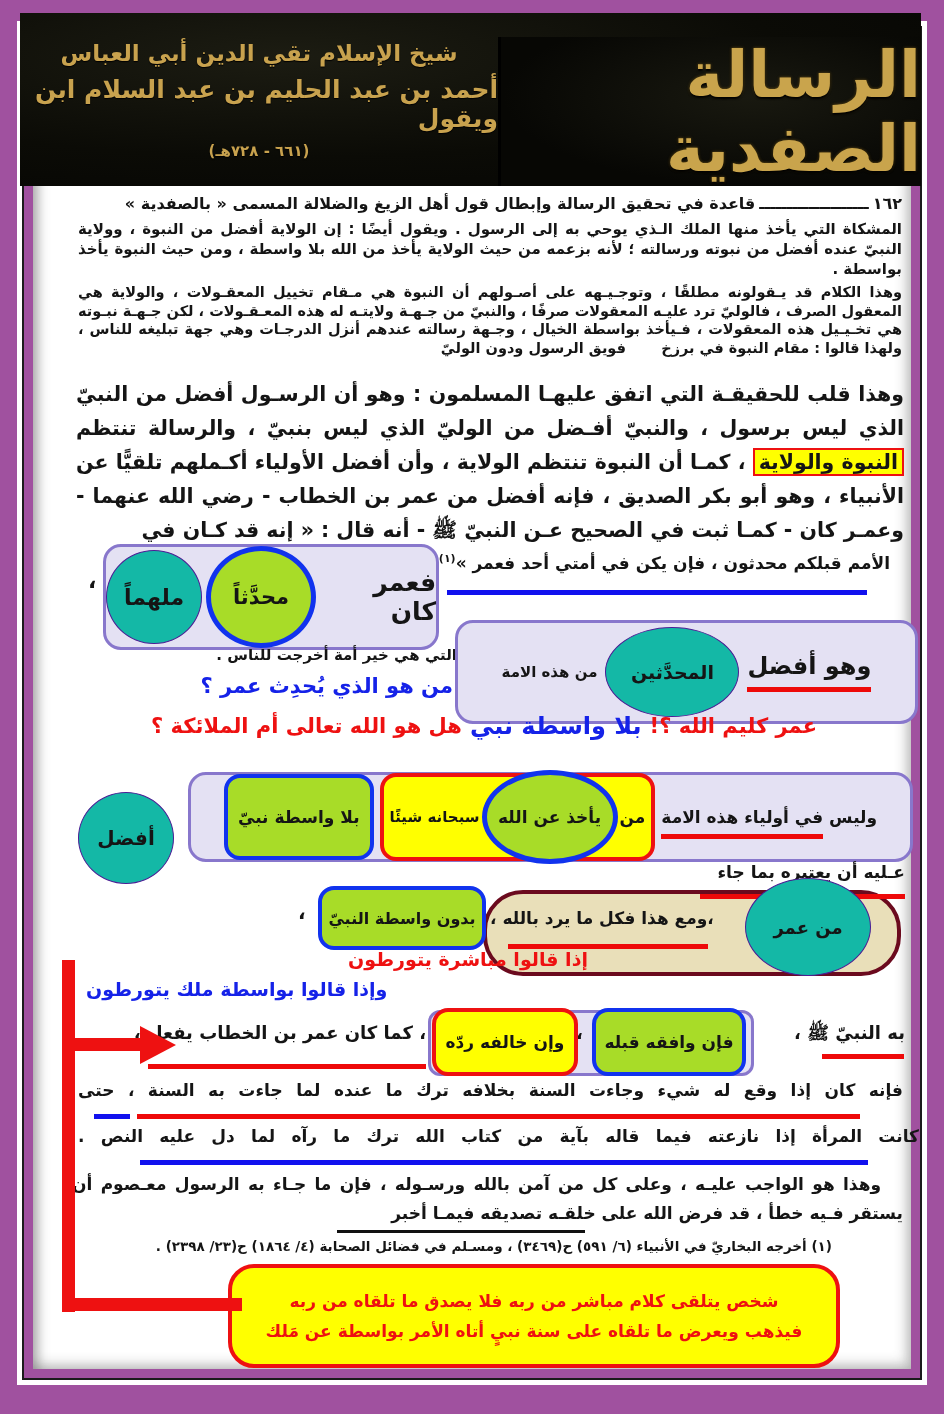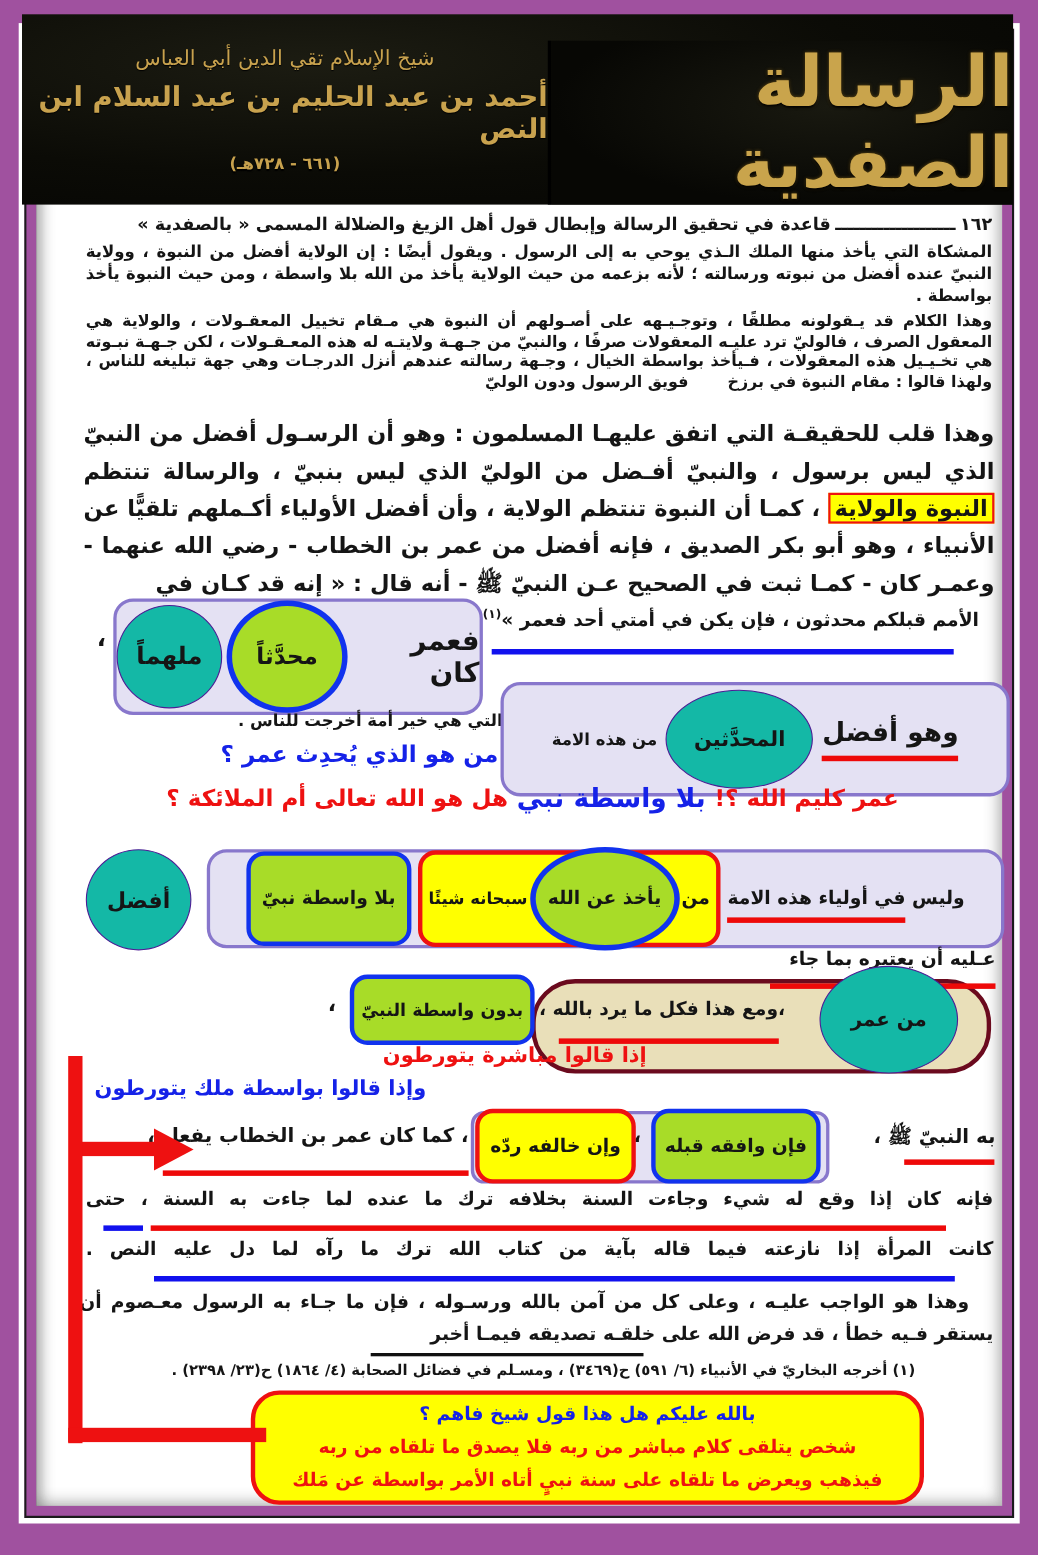--- a/index.html
+++ b/index.html
@@ -16,21 +16,21 @@
   
   .cover{position:absolute;left:20px;top:13px;width:901px;height:173px;z-index:3;
     background:radial-gradient(ellipse at 30% 25%, #1c1c12 0%, #0b0b06 55%, #050503 100%);
     display:flex;flex-direction:row;align-items:stretch;}
   .cover-title{flex:0 0 420px;display:flex;align-items:center;justify-content:center;
     border-left:3px solid #000;background:radial-gradient(ellipse at 60% 40%, #191910 0%, #070704 70%);margin-top:24px;}
   .cover-title .t{font-size:64px;font-weight:700;color:#c9a44c;
     text-shadow:0 2px 2px #000,0 0 3px #6e5316;letter-spacing:-2px;}
   .cover-author{flex:1;display:flex;flex-direction:column;align-items:center;justify-content:center;
     gap:9px;color:#c8a24e;text-shadow:0 1px 1px #000;}
-  .ca-small{font-size:19px;font-weight:400;}
+  .ca-small{font-size:23px;font-weight:700;}
   .ca-main{font-size:25px;font-weight:700;}
   .ca-years{font-size:15px;font-weight:700;}
   
   .txt{color:#151515;font-weight:700;z-index:2;}
   .just{text-align:justify;}
   .justlast{text-align:justify;text-align-last:justify;}
   .nowrap{white-space:nowrap;}
   .blue{color:#1522e8;}
   .red{color:#ee1111;}
   
@@ -60,21 +60,21 @@
   <div class="page-frame">
     <div class="page-paper"></div>
   </div>
 
   <div class="cover">
     <div class="cover-title">
       <span class="t">الرسالة الصفدية</span>
     </div>
     <div class="cover-author">
       <span class="ca-small">شيخ الإسلام تقي الدين أبي العباس</span>
-      <span class="ca-main">أحمد بن عبد الحليم بن عبد السلام ابن النص</span>
+      <span class="ca-main">أحمد بن عبد الحليم بن عبد السلام ابن ويقول</span>
       <span class="ca-years">(٦٦١ - ٧٢٨هـ)</span>
     </div>
   </div>
 
   <div class="abs txt nowrap" style="top:194px;right:42px;left:78px;font-size:16px;display:flex;align-items:baseline;gap:4px;">
     <span>١٦٢</span>
     <span>ــــــــــــــــــــ</span>
     <span>قاعدة في تحقيق الرسالة وإبطال قول أهل الزيغ والضلالة المسمى « بالصفدية »</span>
   </div>
 
@@ -108,21 +108,21 @@
   </div>
 
   <div class="abs txt blue nowrap" style="right:491px;top:674px;font-size:21px;">من هو الذي يُحدِث عمر ؟</div>
 
   <div class="abs" style="top:712px;right:127px;display:flex;gap:8px;align-items:center;z-index:2;">
     <span class="txt red nowrap" style="font-size:21px;">عمر كليم الله ؟!</span>
     <span class="txt blue nowrap" style="font-size:24px;">بلا واسطة نبي</span>
     <span class="txt red nowrap" style="font-size:21px;">هل هو الله تعالى أم الملائكة ؟</span>
   </div>
 
-  <div class="abs circ ycirc flexc txt" style="left:78px;top:772px;width:94px;height:90px;font-size:20px;">أفضل</div>
+  <div class="abs circ ycirc flexc txt" style="left:78px;top:792px;width:94px;height:90px;font-size:20px;">أفضل</div>
   <div class="abs lav flexc" style="left:188px;top:772px;width:725px;height:90px;gap:6px;padding:0 8px;box-sizing:border-box;">
     <span class="txt nowrap" style="font-size:17px;"><span>وليس </span><span class="u-span">في أولياء هذه الامة</span></span>
     <span class="ybox flexc" style="height:80px;gap:2px;padding:0 6px;">
       <span class="txt" style="font-size:17px;">من</span>
       <span class="circ gcirc flexc txt" style="width:126px;height:84px;font-size:17px;">يأخذ عن الله</span>
       <span class="txt" style="font-size:15px;">سبحانه شيئًا</span>
     </span>
     <span class="gbox flexc txt" style="height:78px;padding:0 10px;font-size:17px;white-space:nowrap;">بلا واسطة نبيّ</span>
   </div>
 
@@ -148,30 +148,29 @@
   <div class="abs ul ul-red" style="left:822px;top:1054px;width:82px;"></div>
   <div class="abs ul ul-red" style="left:148px;top:1064px;width:278px;"></div>
 
   <div class="abs bracket" style="left:64px;top:1038px;width:78px;height:13px;"></div>
   <div class="abs arrow-head" style="left:140px;top:1026px;transform:scaleX(-1);"></div>
 
   <div class="abs txt justlast nowrap" style="top:1080px;right:41px;left:78px;font-size:17px;white-space:normal;">فإنه كان إذا وقع له شيء وجاءت السنة بخلافه ترك ما عنده لما جاءت به السنة ، حتى</div>
   <div class="abs ul ul-red" style="left:137px;top:1114px;width:723px;"></div>
   <div class="abs ul ul-blue" style="left:94px;top:1114px;width:36px;"></div>
 
-  <div class="abs txt justlast" style="top:1126px;right:41px;left:78px;font-size:17px;">كانت المرأة إذا نازعته فيما قاله بآية من كتاب الله ترك ما رآه لما دل عليه النص .</div>
+  <div class="abs txt justlast" style="top:1126px;right:25px;left:78px;font-size:17px;">كانت المرأة إذا نازعته فيما قاله بآية من كتاب الله ترك ما رآه لما دل عليه النص .</div>
   <div class="abs ul ul-blue" style="left:140px;top:1160px;width:728px;"></div>
 
   <div class="abs txt just" style="top:1170px;right:41px;left:72px;font-size:17px;line-height:29px;text-indent:22px;">وهذا هو الواجب عليـه ، وعلى كل من آمن بالله ورسـوله ، فإن ما جـاء به الرسول معـصوم أن يستقر فـيه خطأ ، قد فرض الله على خلقـه تصديقه فيمـا أخبر</div>
 
   <div class="abs" style="left:337px;top:1230px;width:248px;height:3px;background:#111;z-index:2;"></div>
   <div class="abs txt nowrap" style="right:112px;top:1238px;font-size:13.5px;">(١) أخرجه البخاريّ في الأنبياء (٦/ ٥٩١) ح(٣٤٦٩) ، ومسـلم في فضائل الصحابة (٤/ ١٨٦٤) ح(٢٣/ ٢٣٩٨) .</div>
 
   <div class="abs ybox" style="left:228px;top:1264px;width:604px;height:96px;border-radius:26px;display:flex;flex-direction:column;align-items:center;justify-content:center;line-height:30px;z-index:2;">
-    <span class="txt blue" style="font-size:17px;">بالله عليكم هل هذا قول شيخ فاهم ؟</span>
     <span class="txt red" style="font-size:17px;">شخص يتلقى كلام مباشر من ربه فلا يصدق ما تلقاه من ربه</span>
     <span class="txt red" style="font-size:17px;">فيذهب ويعرض ما تلقاه على سنة نبيٍ أتاه الأمر بواسطة عن مَلك</span>
   </div>
 
   <div class="abs bracket" style="left:62px;top:960px;width:13px;height:352px;"></div>
   <div class="abs bracket" style="left:62px;top:1298px;width:180px;height:13px;"></div>
 
 </div>
 
 </body></html>

